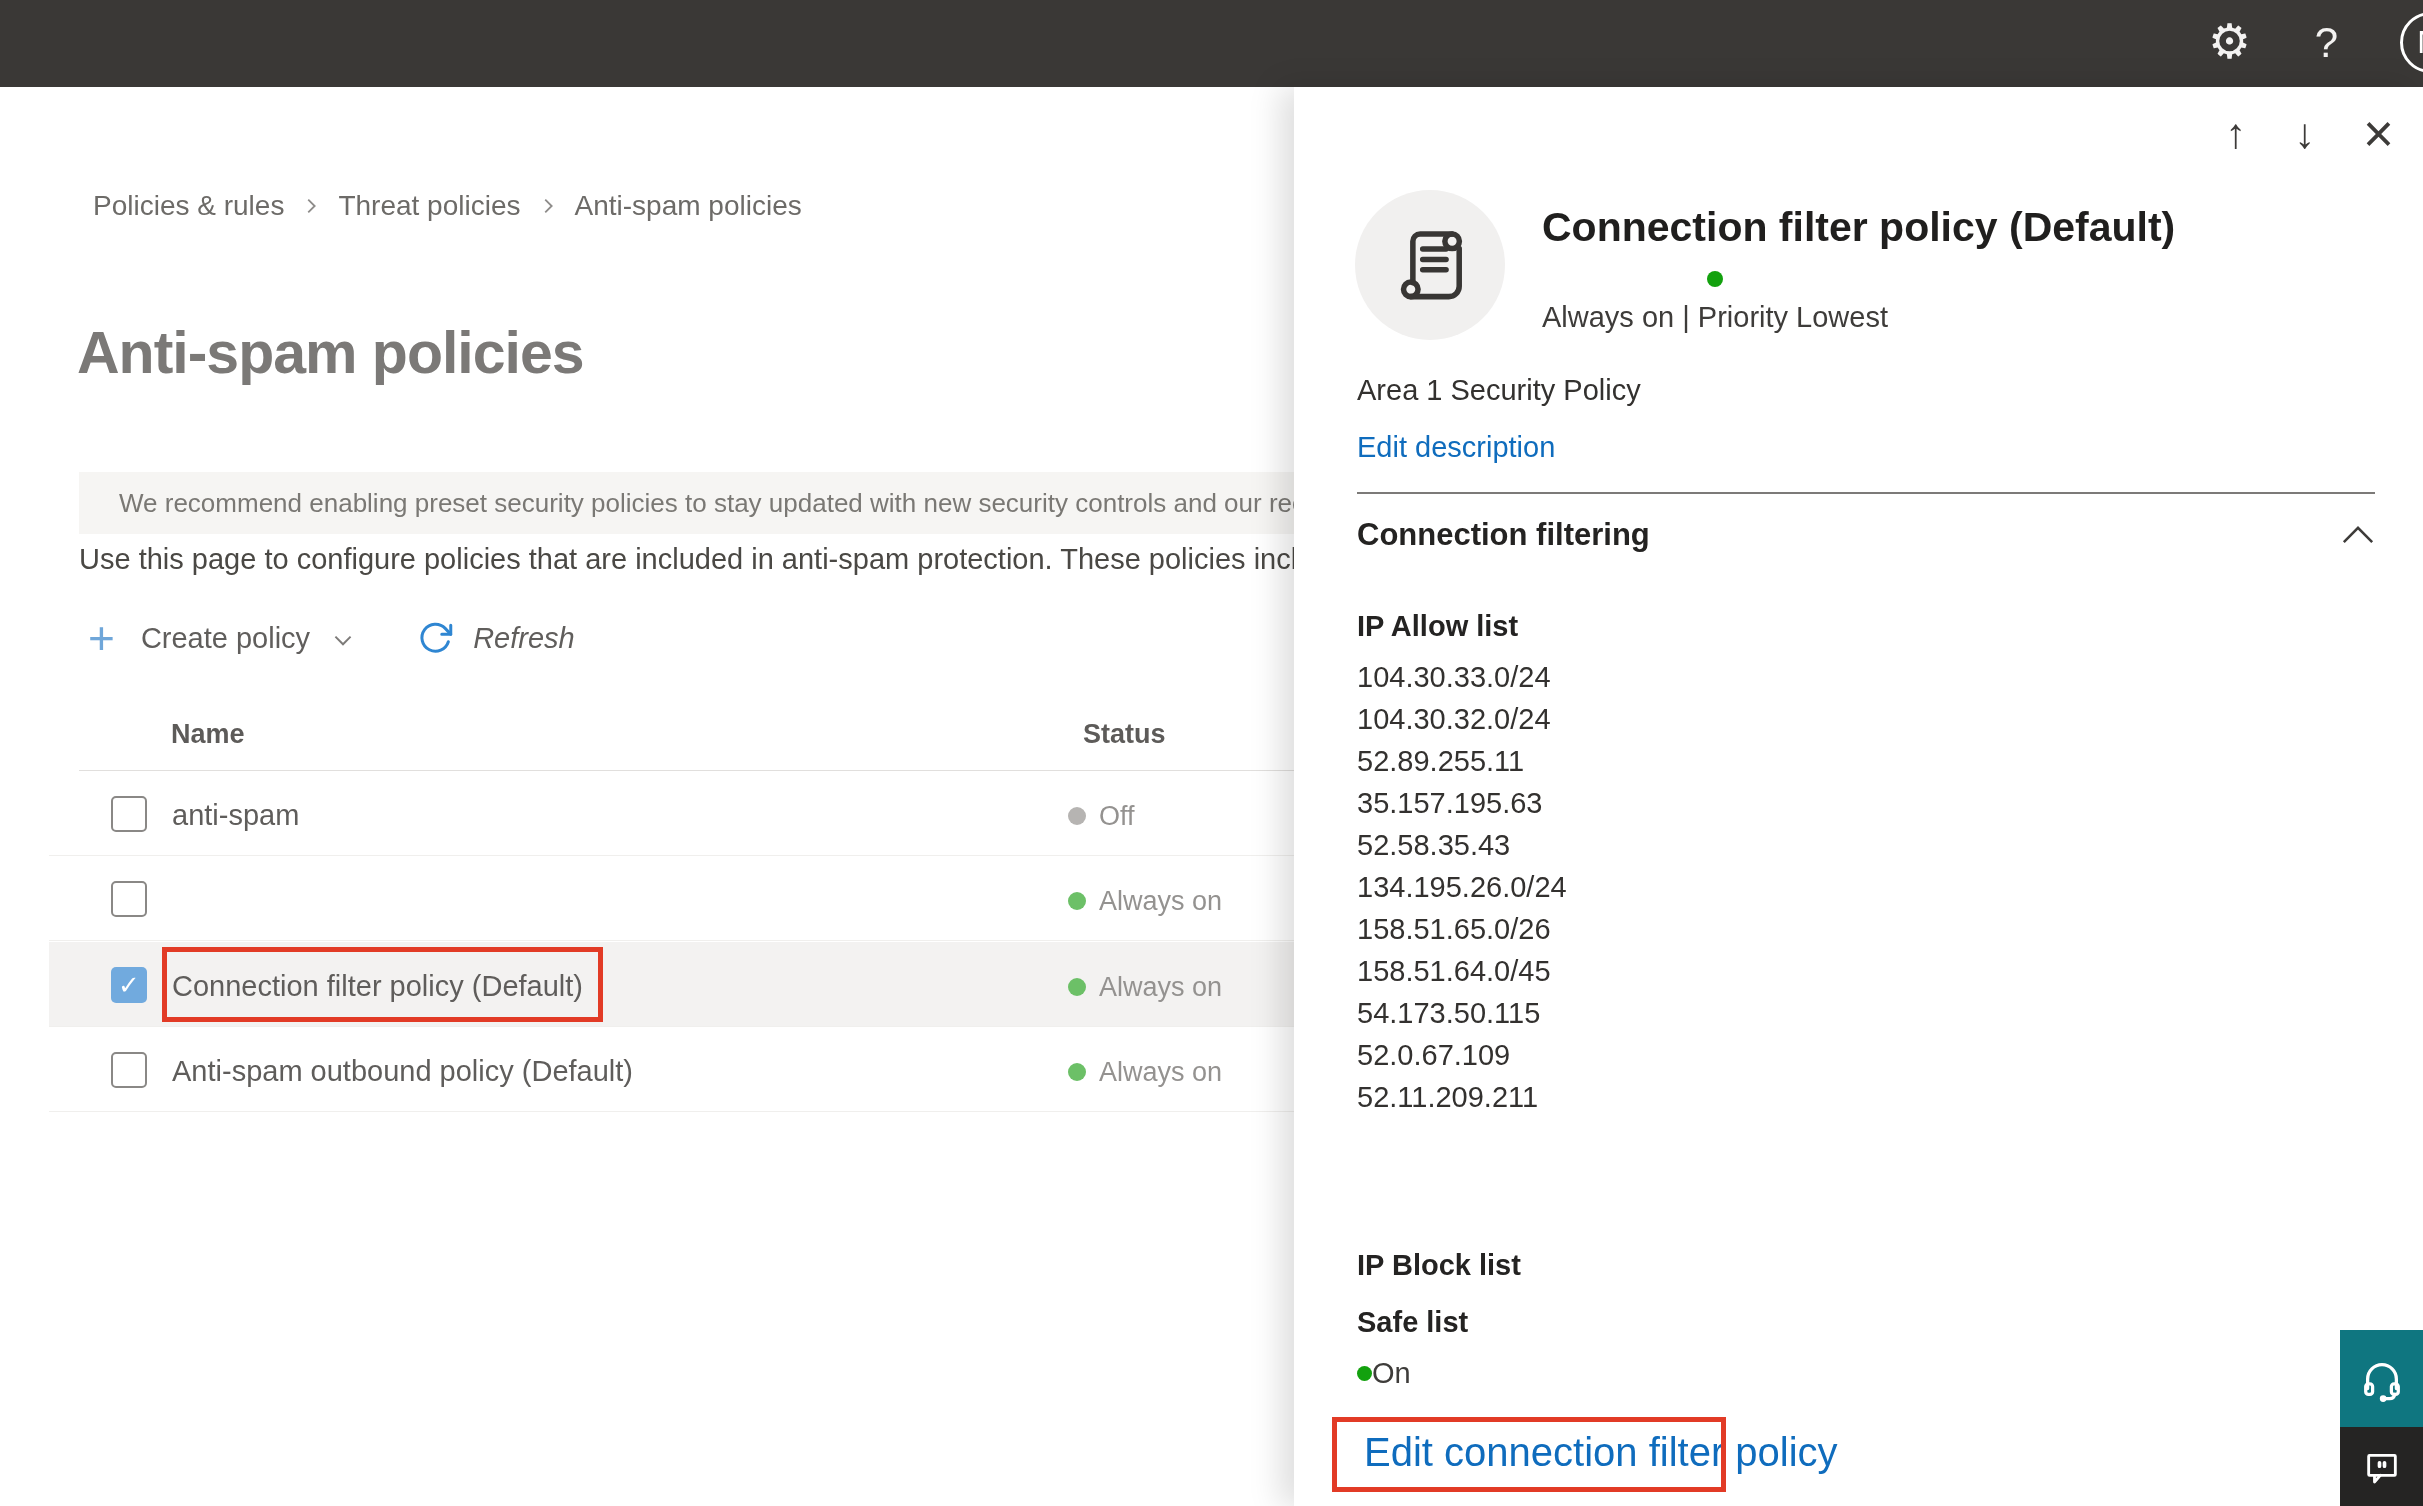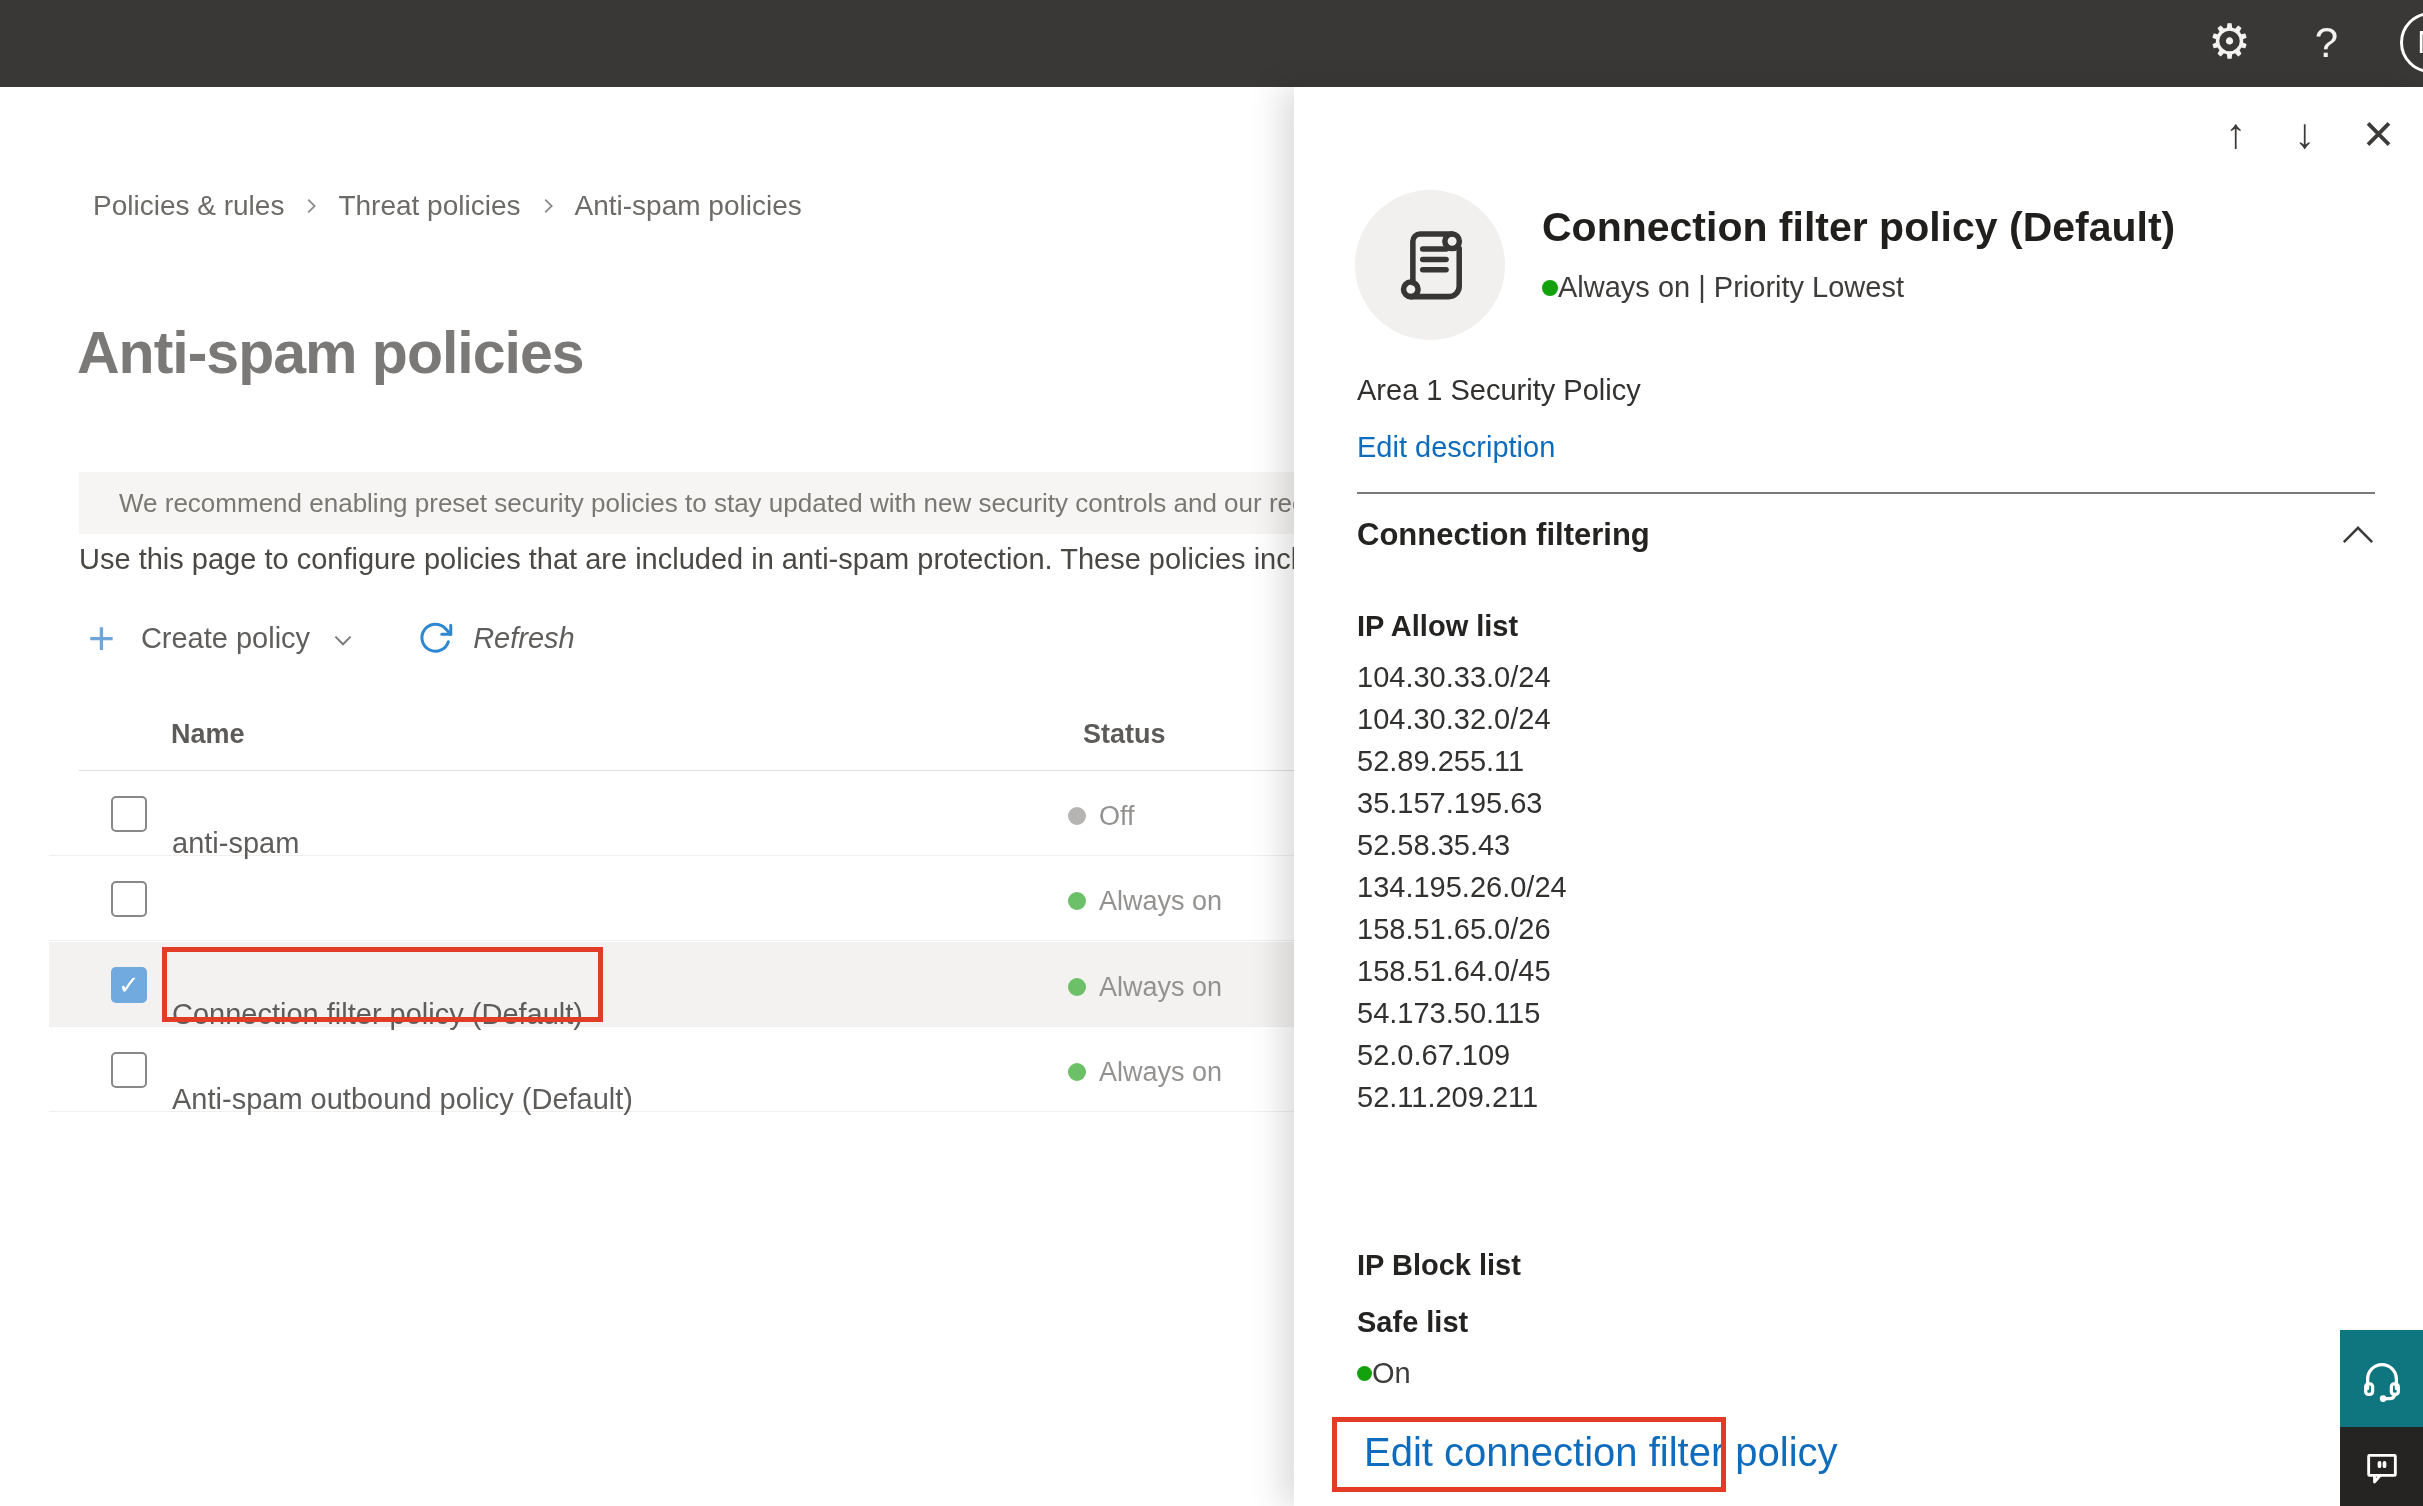--- a/index.html
+++ b/index.html
@@ -77,21 +77,21 @@
   }
   .row.selected { background:#f3f2f1; }
   .checkbox {
     position:absolute; left:62px; top:25px; width:36px; height:36px;
     border:2px solid #8a8886; border-radius:5px; background:#fff;
   }
   .checkbox.checked {
     border:none; background:#71aade; color:#ffffff;
     display:flex; align-items:center; justify-content:center; font-size:26px;
   }
-  .row-name { position:absolute; left:123px; top:28px; font-size:29px; color:#5f5d5b;margin-top:28px; }
+  .row-name { position:absolute; left:123px; top:28px; font-size:29px; color:#5f5d5b; }
   .dot { position:absolute; width:18px; height:18px; border-radius:50%; top:36px; }
   .dot.at-status { left:1019px; }
   .dot.gray { background:#b6b4b2; }
   .dot.green { background:#6cc067; }
   .row-status { position:absolute; left:1050px; top:30px; font-size:27px; color:#949290; }
   .annotation-box { position:absolute; border:5px solid #e23b26; z-index:5; pointer-events:none; }
   .row .annotation-box { left:113px; top:5px; width:441px; height:75px; }
 
   
   .panel {
@@ -109,21 +109,21 @@
   .policy-icon-circle {
     position:absolute; left:61px; top:103px; width:150px; height:150px;
     border-radius:50%; background:#f1f0ef;
     display:flex; align-items:center; justify-content:center;
   }
   .panel-title {
     position:absolute; left:248px; top:117px; width:842px;
     font-size:41px; font-weight:bold; color:#201f1e;
   }
   .panel-statusline {
-    position:absolute; left:248px; top:184px; display:flex; align-items:center; 
+    position:absolute; left:248px; top:184px; display:flex; align-items:center; gap:14px;flex-direction:column;
   }
   .dot-vivid { width:16px; height:16px; border-radius:50%; background:#13a10e; }
   .statusline-text { font-size:29px; color:#3e3c3a; }
 
   .panel-desc { position:absolute; left:63px; top:287px; font-size:29px; color:#33312f; }
   .link { color:#0f6cbd; cursor:pointer; }
   .edit-desc { position:absolute; left:63px; top:344px; font-size:29px; }
   .panel-divider { position:absolute; left:63px; top:405px; width:1018px; height:2px; background:#7c7a78; }
 
   .section-header { position:absolute; left:63px; top:430px; width:1018px; display:flex;

